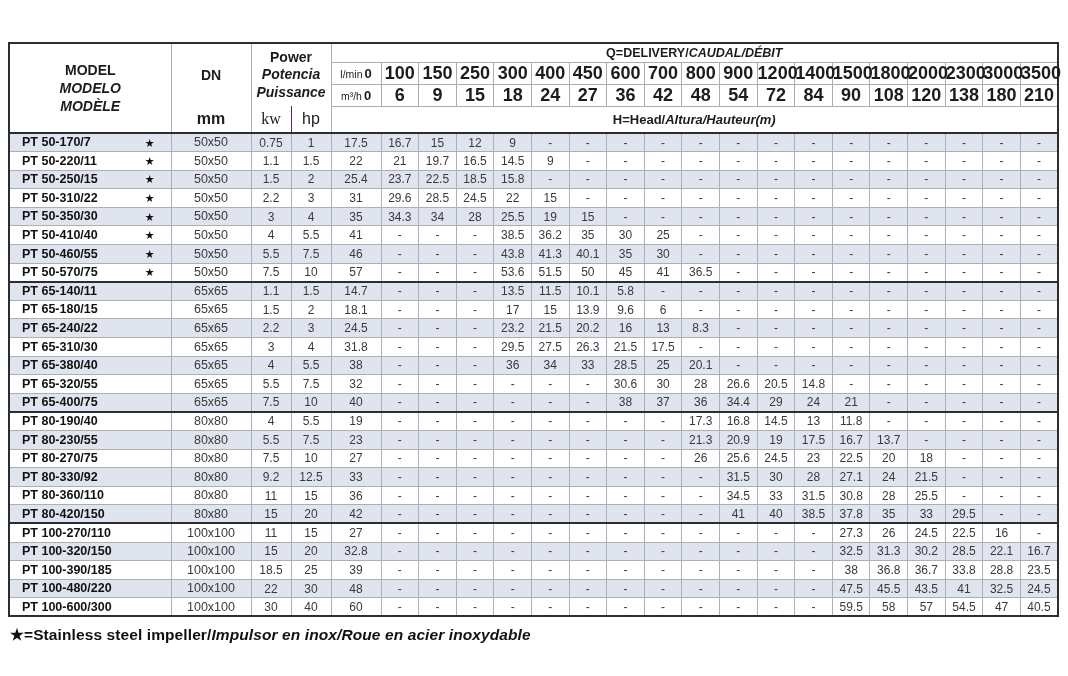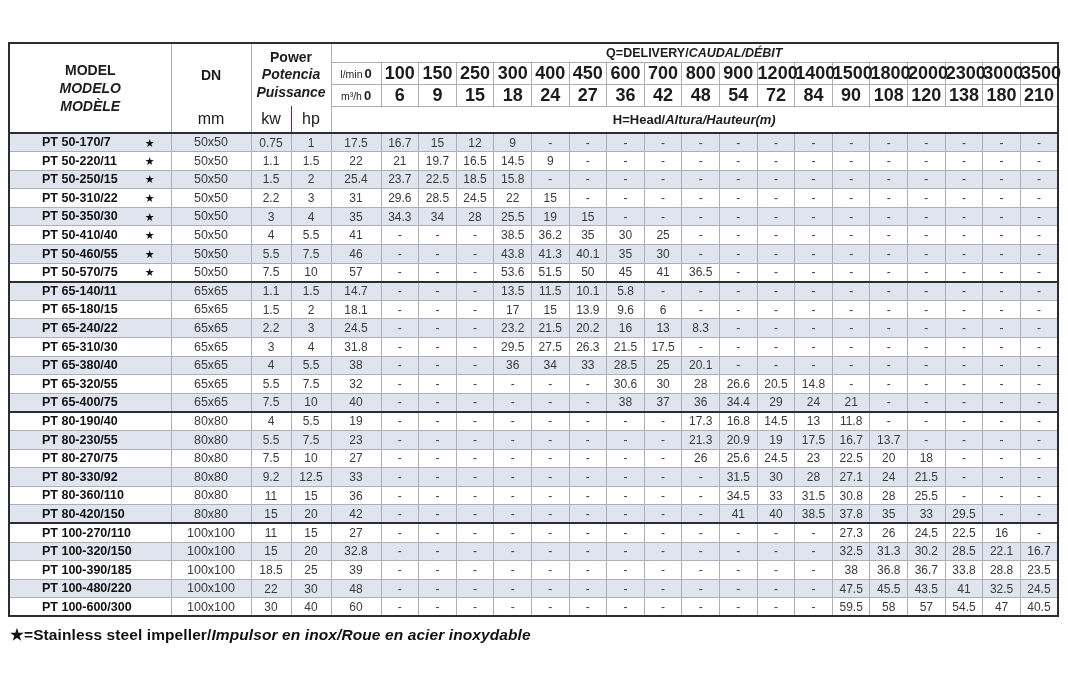--- a/index.html
+++ b/index.html
@@ -41,37 +41,37 @@
     border-left: 1px solid #a9aeb6; border-bottom: 1px solid #a9aeb6;
   }
   tr.flow-row th {
     font-size: 18px; height: 22px;
     border-left: 1px solid #a9aeb6; border-bottom: 1px solid #a9aeb6;
   }
   tr.flow-row th.unit-cell { font-size: 13px; white-space: nowrap; }
   .unit-label { font-weight: 400; font-size: 10.5px; }
   .zero-val { font-weight: 700; font-size: 13px; margin-left: 2px; }
   tr.bottom-h th { height: 27px; vertical-align: middle; }
-  th.mm-h { font-size: 16px; font-weight: 400; border-left: 1px solid #a9aeb6; margin-left: 40px; }
+  th.mm-h { font-size: 16px; font-weight: 700; border-left: 1px solid #a9aeb6; margin-left: 40px; }
   th.kw-h, th.hp-h { font-size: 16px; font-weight: 400; }
-  th.kw-h { border-left: 1px solid #a9aeb6; }
+  th.kw-h { border-left: 1px solid #a9aeb6; font-family: Liberation Serif, serif; }
   th.hp-h { border-left: 1px solid #701a75; }
   th.head-title { font-size: 13px; border-left: 1px solid #a9aeb6; }
 
   
   tbody td {
     border: 1px solid #abb0b8;
     font-size: 12px; height: 18.6px; line-height: 1;
     text-align: center; vertical-align: middle;
     color: #3a3a3a; padding: 0; white-space: nowrap;
     overflow: hidden;
   }
   tbody tr:nth-child(odd) td { background: #e0e4ee; }
   td.model-cell {
-    text-align: left; padding-left: 32px;
+    text-align: left; padding-left: 12px;
     font-weight: 700; color: #111; font-size: 12.5px;
     position: relative;
   }
   td.dn-cell { font-size: 12.5px; }
   .star {
     position: absolute; right: 16px; top: 50%;
     transform: translateY(-50%);
     font-size: 11px; font-weight: 400; color: #111;
   }
   tbody tr:first-child td, tbody tr.group-start td { border-top: 2px solid #2a2d33; }

